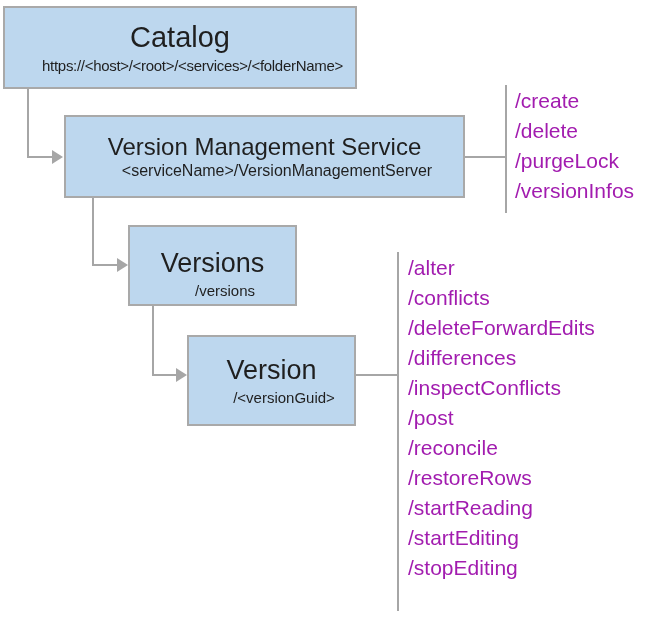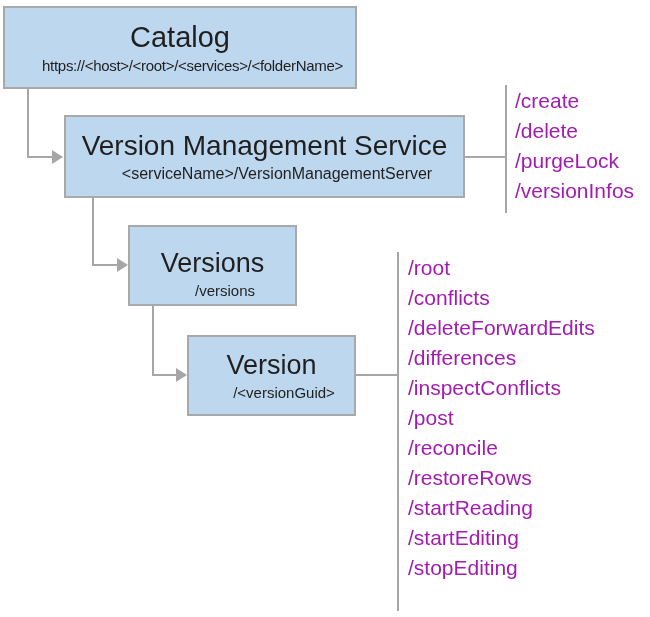--- a/index.html
+++ b/index.html
@@ -22,28 +22,28 @@
     justify-content: center;
   }
   .box-title { color: #1F1F1F; white-space: nowrap; line-height: 1.15; }
   .box-subtitle { color: #1F1F1F; white-space: nowrap; margin-top: 2px; padding-left: 25px; }
 
   .box-catalog  { left: 3px;   top: 6px;   width: 354px; height: 83px; }
   .box-catalog .box-title    { font-size: 29px; }
   .box-catalog .box-subtitle { font-size: 15px; letter-spacing: -0.3px; }
 
   .box-vms      { left: 64px;  top: 115px; width: 401px; height: 83px; }
-  .box-vms .box-title    { font-size: 28px; }
+  .box-vms .box-title    { font-size: 24px; }
   .box-vms .box-subtitle { font-size: 16px; }
 
   .box-versions { left: 128px; top: 225px; width: 169px; height: 81px; }
   .box-versions .box-title    { font-size: 27px; margin-top: 16px; }
   .box-versions .box-subtitle { font-size: 15px; }
 
-  .box-version  { left: 187px; top: 335px; width: 169px; height: 81px; }
+  .box-version  { left: 187px; top: 335px; width: 169px; height: 91px; }
   .box-version .box-title    { font-size: 27px; }
   .box-version .box-subtitle { font-size: 15px; }
 
   .line { position: absolute; background: #A6A6A6; }
   .arrow-right {
     position: absolute;
     width: 0; height: 0;
     border-top: 7px solid transparent;
     border-bottom: 7px solid transparent;
     border-left: 11px solid #A6A6A6;
@@ -123,21 +123,21 @@
   <div class="line rail-version"></div>
 
   <div class="ops ops-vms">
     <span class="op">/create</span>
     <span class="op">/delete</span>
     <span class="op">/purgeLock</span>
     <span class="op">/versionInfos</span>
   </div>
 
   <div class="ops ops-version">
-    <span class="op">/root</span>
+    <span class="op">/alter</span>
     <span class="op">/conflicts</span>
     <span class="op">/deleteForwardEdits</span>
     <span class="op">/differences</span>
     <span class="op">/inspectConflicts</span>
     <span class="op">/post</span>
     <span class="op">/reconcile</span>
     <span class="op">/restoreRows</span>
     <span class="op">/startReading</span>
     <span class="op">/startEditing</span>
     <span class="op">/stopEditing</span>

